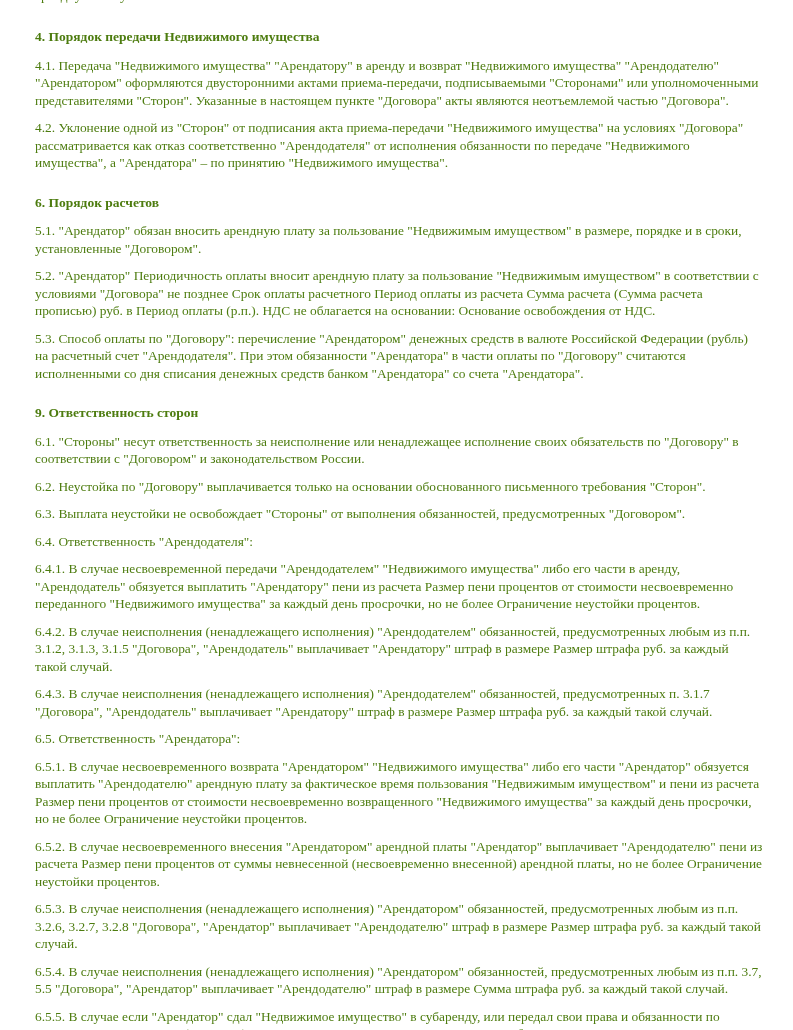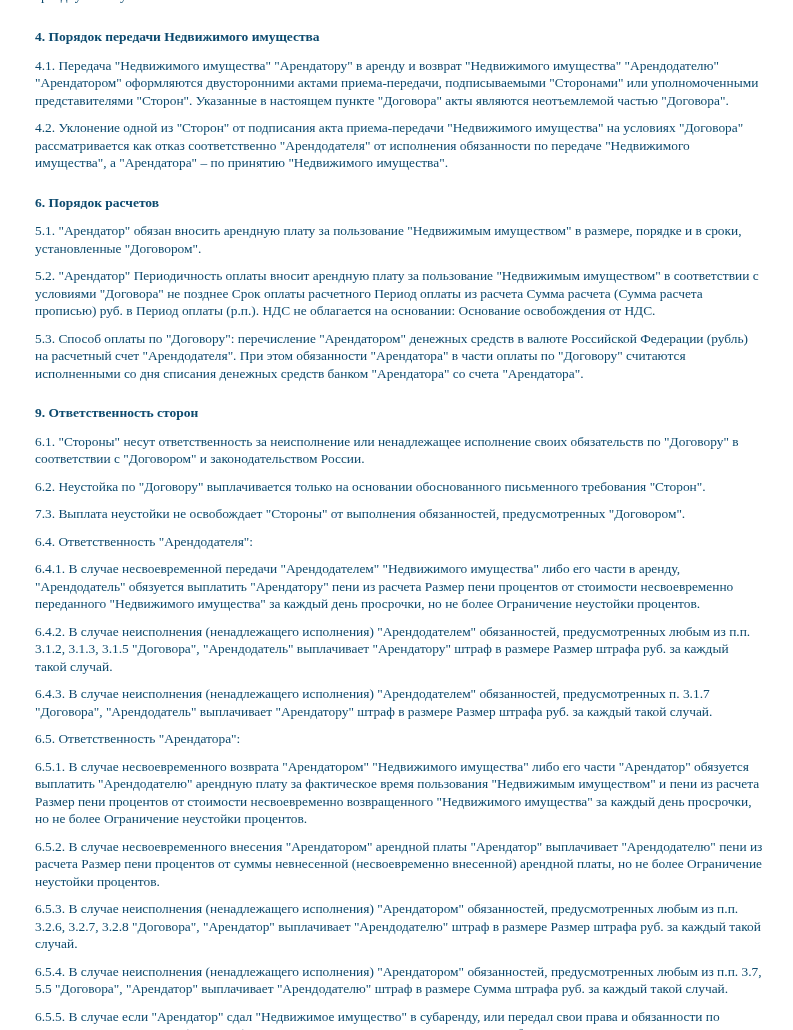--- a/index.html
+++ b/index.html
@@ -2,21 +2,21 @@
 <html><head>
 <meta charset="utf-8">
 <style>
   html, body { margin: 0; padding: 0; background: #ffffff; }
   .page {
     position: relative;
     width: 793px;
     height: 1030px;
     overflow: hidden;
     background: #ffffff;
-    color: #0c4a6e;
+    color: #4d7c0f;
     font-family: "Liberation Serif", "DejaVu Serif", serif;
     font-size: 13.4px;
     line-height: 17.5px;
     box-sizing: border-box;
     padding: 0 30px 0 35px;
     text-align: left;
   }
   .prev-line-fragment {
     position: absolute;
     top: -13px;
@@ -52,21 +52,21 @@
     <div class="sec-heading">6. Порядок расчетов</div>
     <p class="para">5.1. "Арендатор" обязан вносить арендную плату за пользование "Недвижимым имуществом" в размере, порядке и в сроки, установленные "Договором".</p>
     <p class="para">5.2. "Арендатор" Периодичность оплаты вносит арендную плату за пользование "Недвижимым имуществом" в соответствии с условиями "Договора" не позднее Срок оплаты расчетного Период оплаты из расчета Сумма расчета (Сумма расчета прописью) руб. в Период оплаты (р.п.). НДС не облагается на основании: Основание освобождения от НДС.</p>
     <p class="para">5.3. Способ оплаты по "Договору": перечисление "Арендатором" денежных средств в валюте Российской Федерации (рубль) на расчетный счет "Арендодателя". При этом обязанности "Арендатора" в части оплаты по "Договору" считаются исполненными со дня списания денежных средств банком "Арендатора" со счета "Арендатора".</p>
   </div>
 
   <div>
     <div class="sec-heading">9. Ответственность сторон</div>
     <p class="para">6.1. "Стороны" несут ответственность за неисполнение или ненадлежащее исполнение своих обязательств по "Договору" в соответствии с "Договором" и законодательством России.</p>
     <p class="para">6.2. Неустойка по "Договору" выплачивается только на основании обоснованного письменного требования "Сторон".</p>
-    <p class="para">7.3. Выплата неустойки не освобождает "Стороны" от выполнения обязанностей, предусмотренных "Договором".</p>
+    <p class="para">6.3. Выплата неустойки не освобождает "Стороны" от выполнения обязанностей, предусмотренных "Договором".</p>
     <p class="para">6.4. Ответственность "Арендодателя":</p>
     <p class="para">6.4.1. В случае несвоевременной передачи "Арендодателем" "Недвижимого имущества" либо его части в аренду, "Арендодатель" обязуется выплатить "Арендатору" пени из расчета Размер пени процентов от стоимости несвоевременно переданного "Недвижимого имущества" за каждый день просрочки, но не более Ограничение неустойки процентов.</p>
     <p class="para">6.4.2. В случае неисполнения (ненадлежащего исполнения) "Арендодателем" обязанностей, предусмотренных любым из п.п. 3.1.2, 3.1.3, 3.1.5 "Договора", "Арендодатель" выплачивает "Арендатору" штраф в размере Размер штрафа руб. за каждый такой случай.</p>
     <p class="para">6.4.3. В случае неисполнения (ненадлежащего исполнения) "Арендодателем" обязанностей, предусмотренных п. 3.1.7 "Договора", "Арендодатель" выплачивает "Арендатору" штраф в размере Размер штрафа руб. за каждый такой случай.</p>
     <p class="para">6.5. Ответственность "Арендатора":</p>
     <p class="para">6.5.1. В случае несвоевременного возврата "Арендатором" "Недвижимого имущества" либо его части "Арендатор" обязуется выплатить "Арендодателю" арендную плату за фактическое время пользования "Недвижимым имуществом" и пени из расчета Размер пени процентов от стоимости несвоевременно возвращенного "Недвижимого имущества" за каждый день просрочки, но не более Ограничение неустойки процентов.</p>
     <p class="para">6.5.2. В случае несвоевременного внесения "Арендатором" арендной платы "Арендатор" выплачивает "Арендодателю" пени из расчета Размер пени процентов от суммы невнесенной (несвоевременно внесенной) арендной платы, но не более Ограничение неустойки процентов.</p>
     <p class="para">6.5.3. В случае неисполнения (ненадлежащего исполнения) "Арендатором" обязанностей, предусмотренных любым из п.п. 3.2.6, 3.2.7, 3.2.8 "Договора", "Арендатор" выплачивает "Арендодателю" штраф в размере Размер штрафа руб. за каждый такой случай.</p>
     <p class="para">6.5.4. В случае неисполнения (ненадлежащего исполнения) "Арендатором" обязанностей, предусмотренных любым из п.п. 3.7, 5.5 "Договора", "Арендатор" выплачивает "Арендодателю" штраф в размере Сумма штрафа руб. за каждый такой случай.</p>
     <p class="para">6.5.5. В случае если "Арендатор" сдал "Недвижимое имущество" в субаренду, или передал свои права и обязанности по "Договору" другому лицу (перенаем), или предоставил "Недвижимое имущество" в безвозмездное пользование, или отдал арендные права в залог, или внес их в качестве вклада в уставный капитал хозяйственных товариществ и обществ или паевого взноса в производственный кооператив, или совершил отчуждение "Недвижимого имущества" иным образом без предварительного письменного согласия "Арендодателя", "Арендатор" несет ответственность в размере стоимости "Недвижимого имущества", а также (дополнительно) в размере стоимости арендной платы, которая должна была быть внесена "Арендатором", но не была им внесена в течение всего срока аренды "Недвижимого имущества".</p>

